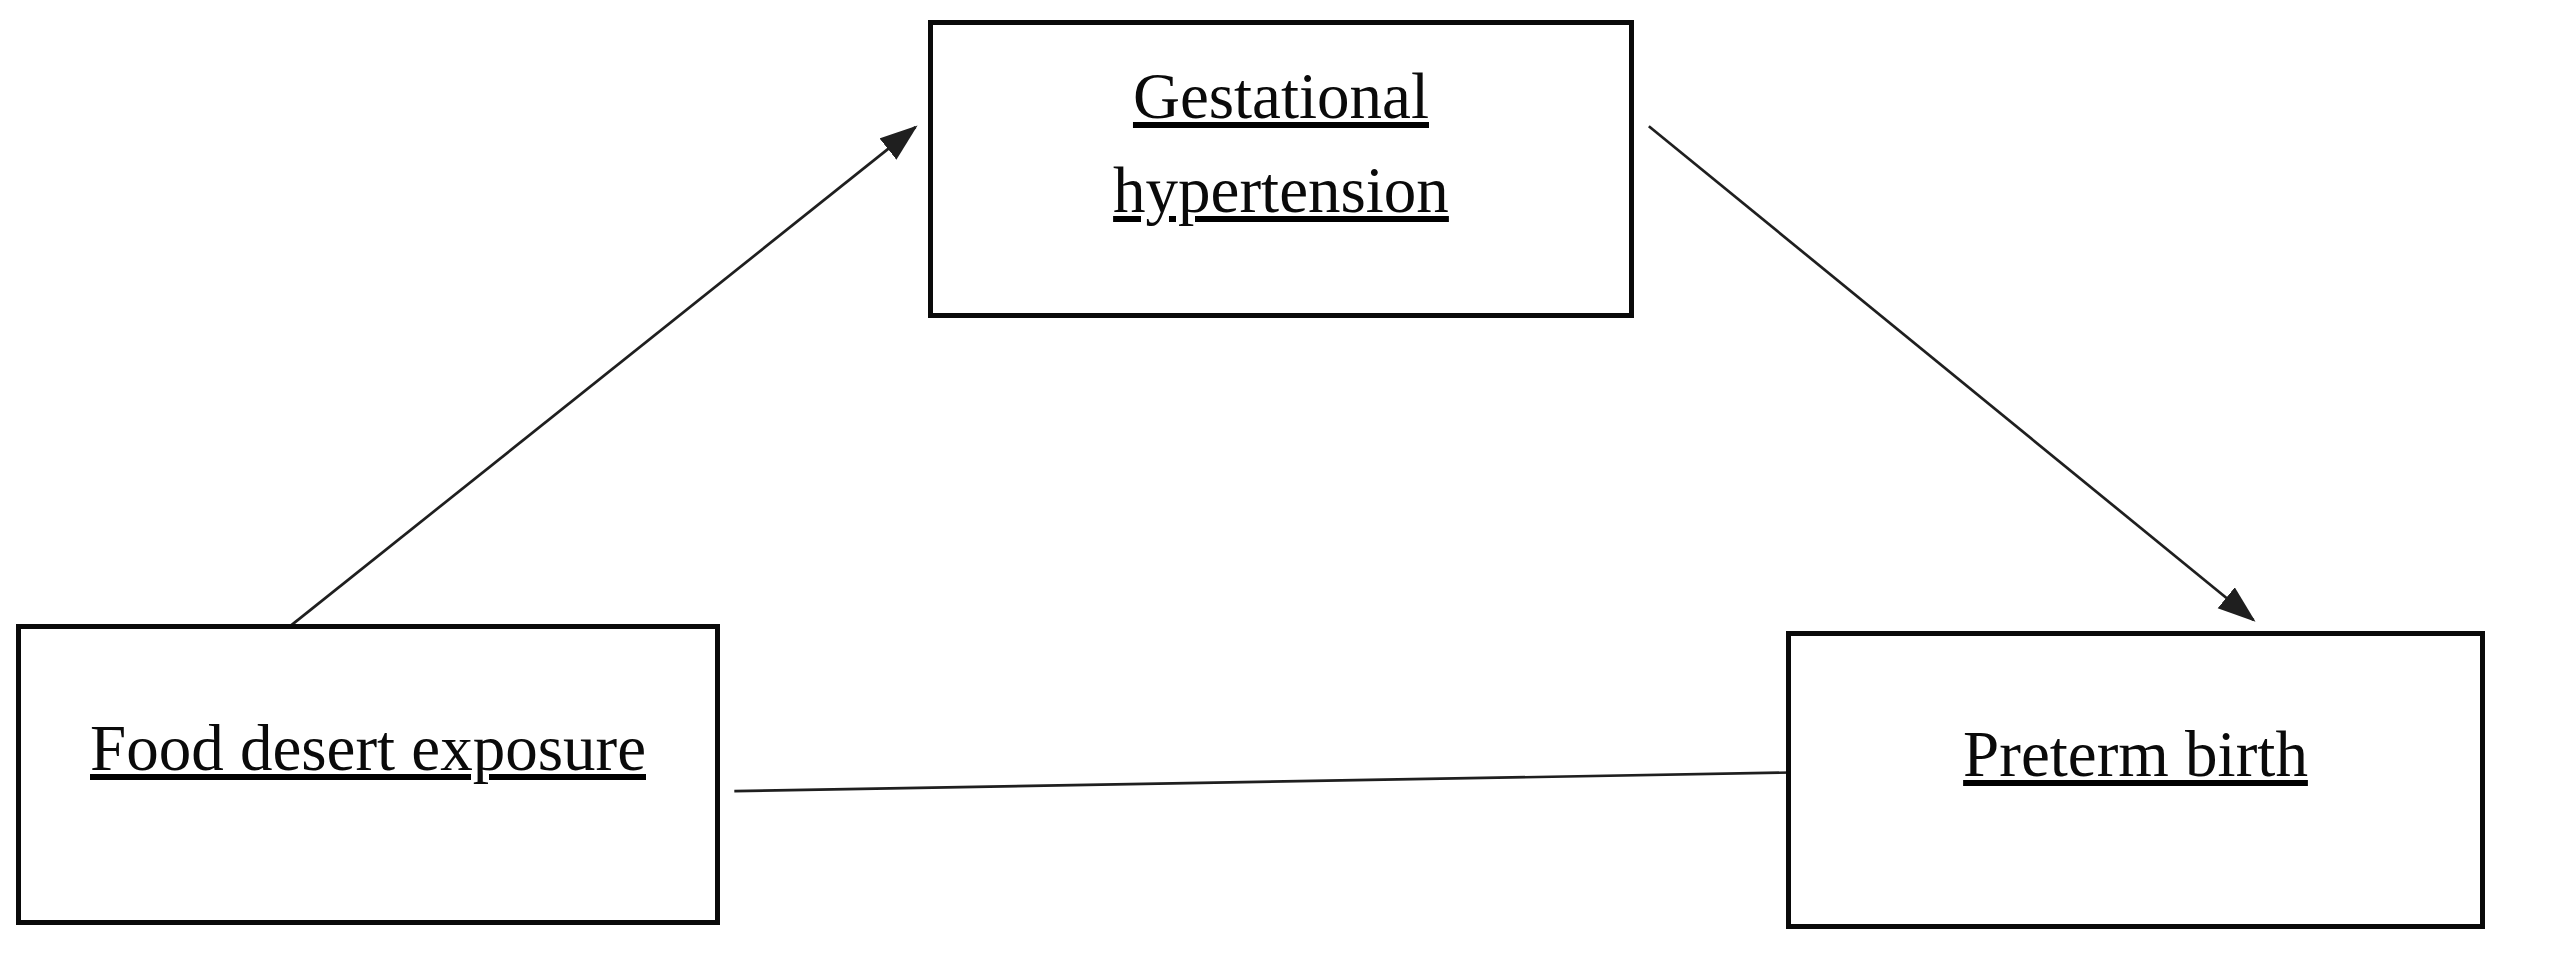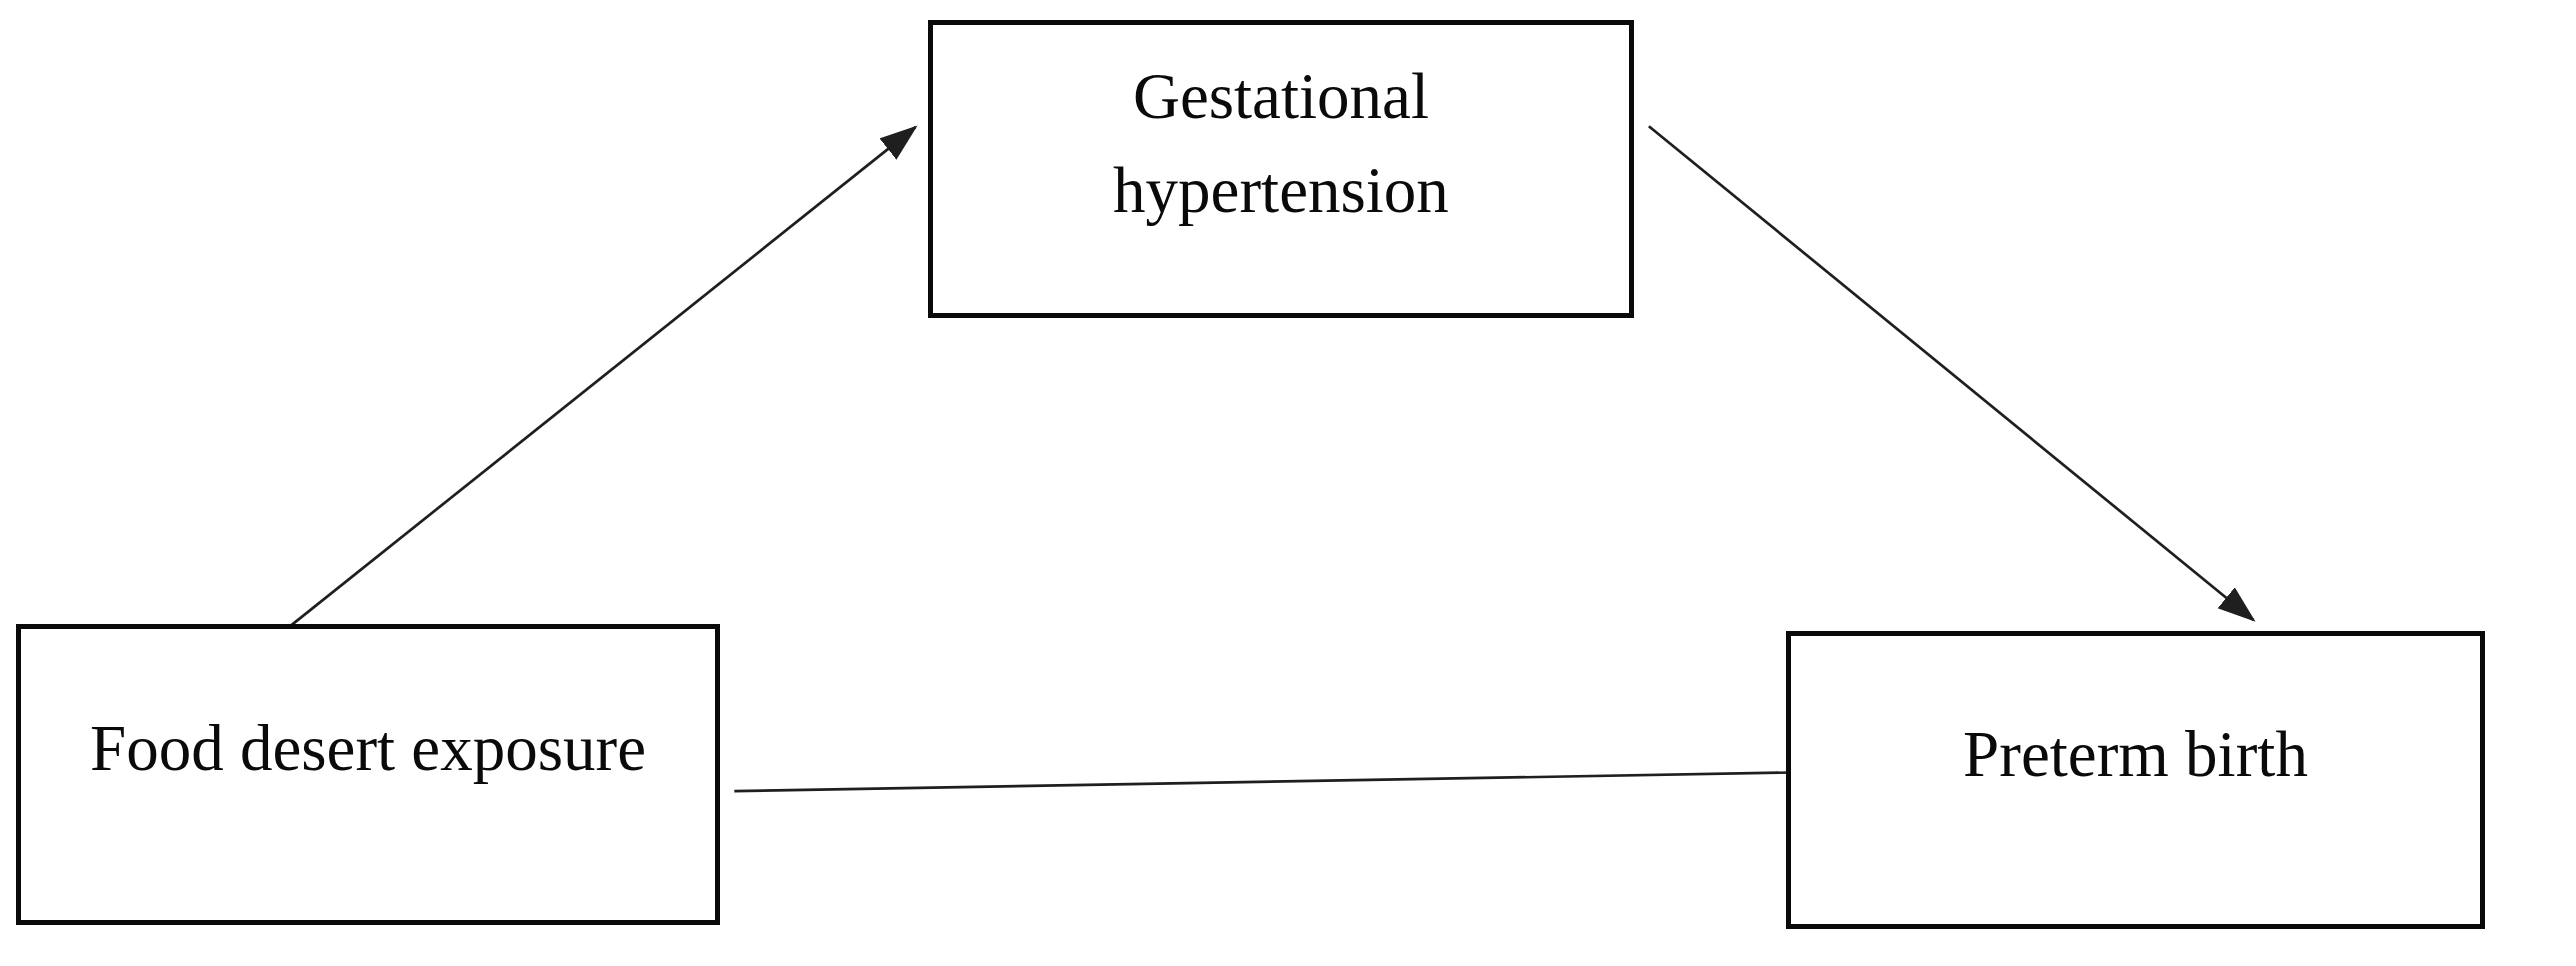--- a/index.html
+++ b/index.html
@@ -17,20 +17,21 @@
   }
   .node {
     position: absolute;
     box-sizing: border-box;
     border: 5.4px solid #0a0a0a;
     background: #ffffff;
     display: flex;
     align-items: center;
     justify-content: center;
     padding-bottom: 52px; 
+    text-decoration: underline;
   }
   .node-label {
     font-size: 65px;
     line-height: 1.45;
     color: #0a0a0a;
     text-align: center;
     white-space: pre-line;
   }
   #exposure-box { left: 16px;   top: 624px; width: 704px; height: 301px; }
   #mediator-box { left: 928px; top: 20px;  width: 706px; height: 298px; }

